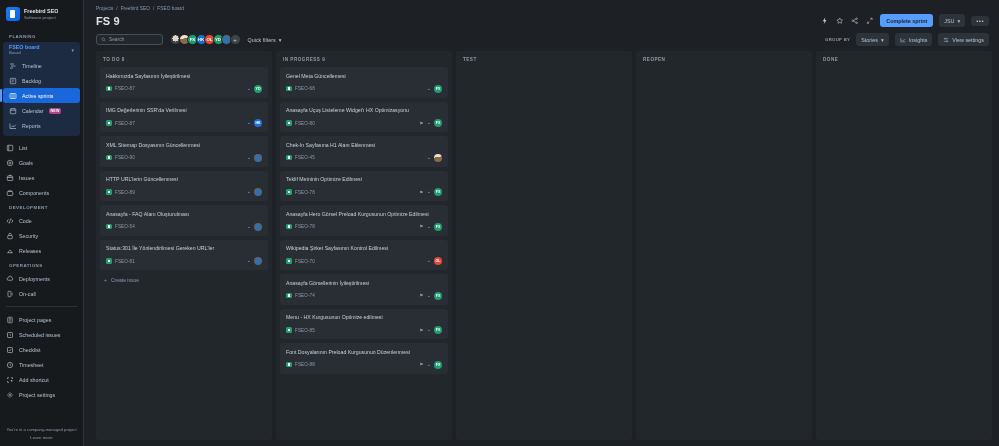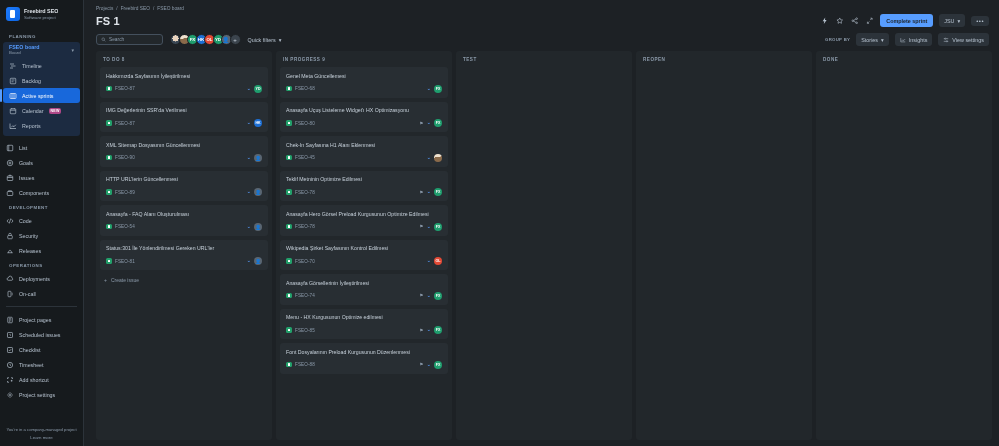--- a/index.html
+++ b/index.html
@@ -389,21 +389,21 @@
     <div class="topbar">
       <div class="crumbs">
         <span>Projects</span>
         <span>/</span>
         <span>Freebird SEO</span>
         <span>/</span>
         <span>FSEO board</span>
       </div>
 
       <div class="title-row">
-        <div class="page-title">FS 1</div>
+        <div class="page-title">FS 9</div>
         <div class="title-actions">
           <span class="ibtn">
               <svg viewBox="0 0 16 16" fill="#b6c2cf">
                 <path d="M9 1L3.5 9H7l-1 6 6-8.5H8.5L9 1z"></path>
               </svg>
             </span>
           <span class="ibtn">
               <svg viewBox="0 0 16 16" fill="none" stroke="#b6c2cf" stroke-width="1.3">
                 <path d="M8 2l1.8 3.8 4.2.6-3 2.9.7 4.1L8 11.5 4.3 13.4l.7-4.1-3-2.9 4.2-.6L8 2z"></path>
               </svg>

